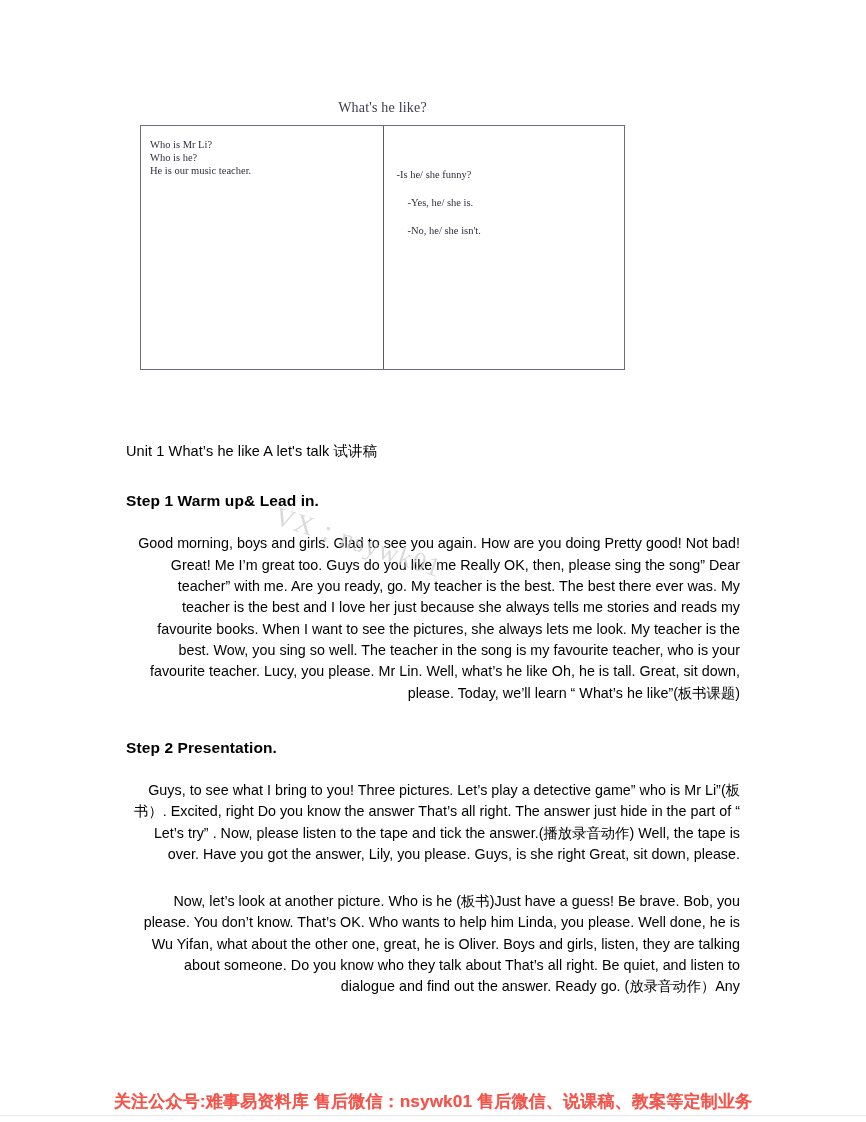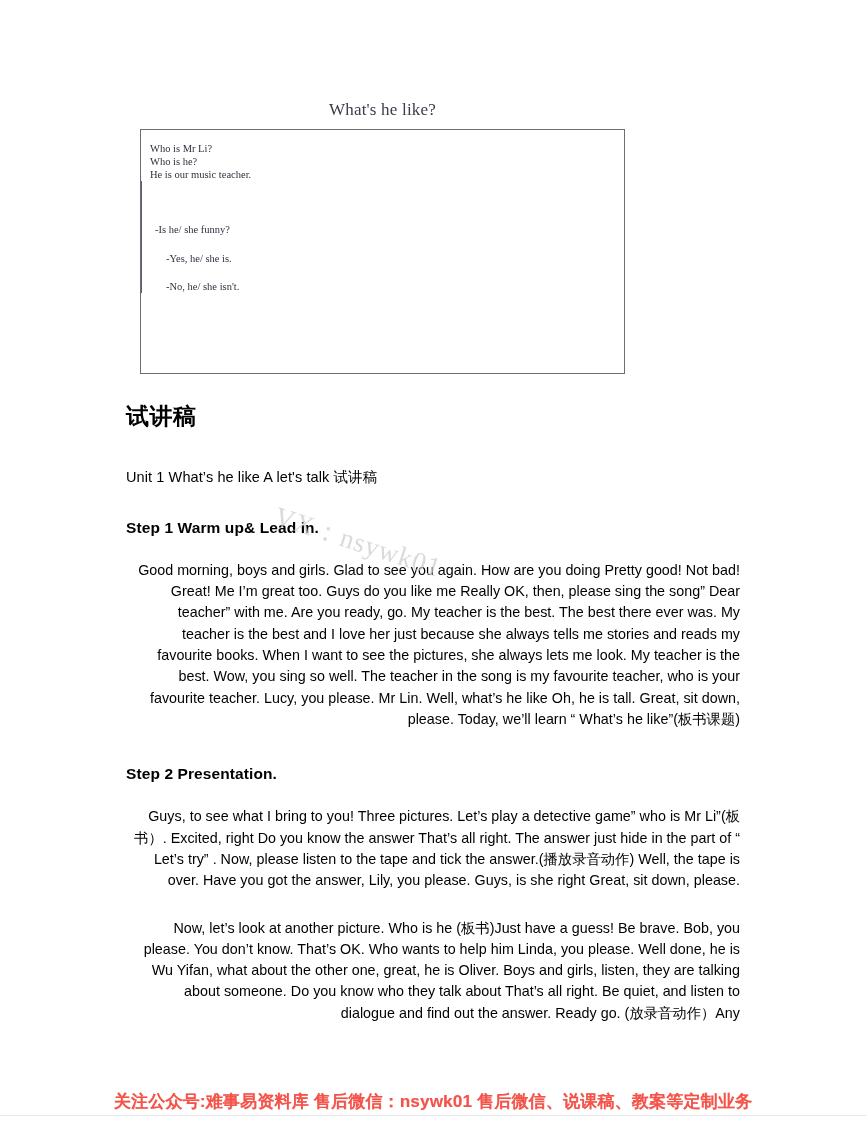--- a/index.html
+++ b/index.html
@@ -28,34 +28,33 @@
   
   #scan-block {
     position: absolute;
     left: 140px;
     top: 100px;
     width: 485px;
   }
   #scan-title {
     text-align: center;
     font-family: "Liberation Serif", serif;
-    font-size: 17px;
+    font-size: 14px;
     color: #3b3b4a;
     letter-spacing: 0.2px;
     margin-bottom: 9px;
     filter: blur(0.15px);
   }
   #scan-table {
     position: relative;
     border: 1px solid #6d6d78;
     height: 245px;
     background: #ffffff;
     box-sizing: border-box;
     display: flex;
-    flex-direction: column;
   }
   .scan-cell {
     position: relative;
     box-sizing: border-box;
     padding: 12px 10px 0 9px;
     font-family: "Liberation Serif", serif;
     font-size: 10.5px;
     color: #2f2f3d;
     line-height: 1.25;
     filter: blur(0.12px);
@@ -168,21 +167,20 @@
       <div class="scan-cell" id="scan-cell-right">
         <p class="scan-line sp-q">-Is he/ she funny?</p>
         <p class="scan-line scan-indent">-Yes, he/ she is.</p>
         <p class="scan-line scan-indent">-No, he/ she isn't.</p>
       </div>
 
     </div>
   </div>
 
   <div id="doc-body">
-    <h1 class="doc-h1">试讲稿</h1>
 
     <p class="doc-sub">Unit 1 What’s he like A let's talk 试讲稿</p>
 
     <h2 class="doc-h2">Step 1 Warm up&amp; Lead in.</h2>
     <p class="doc-p">Good morning, boys and girls. Glad to see you again. How are you doing Pretty good! Not bad! Great! Me I’m great too. Guys do you like me Really OK, then, please sing the song” Dear teacher” with me. Are you ready, go. My teacher is the best. The best there ever was. My teacher is the best and I love her just because she always tells me stories and reads my favourite books. When I want to see the pictures, she always lets me look. My teacher is the best. Wow, you sing so well. The teacher in the song is my favourite teacher, who is your favourite teacher. Lucy, you please. Mr Lin. Well, what’s he like Oh, he is tall. Great, sit down, please. Today, we’ll learn “ What’s he like”(板书课题)</p>
 
     <h2 class="doc-h2 second">Step 2 Presentation.</h2>
     <p class="doc-p">Guys, to see what I bring to you! Three pictures. Let’s play a detective game” who is Mr Li”(板书）. Excited, right Do you know the answer That’s all right. The answer just hide in the part of “ Let’s try” . Now, please listen to the tape and tick the answer.(播放录音动作) Well, the tape is over. Have you got the answer, Lily, you please. Guys, is she right Great, sit down, please.</p>
     <p class="doc-p tight">Now, let’s look at another picture. Who is he (板书)Just have a guess! Be brave. Bob, you please. You don’t know. That’s OK. Who wants to help him Linda, you please. Well done, he is Wu Yifan, what about the other one, great, he is Oliver. Boys and girls, listen, they are talking about someone. Do you know who they talk about That’s all right. Be quiet, and listen to dialogue and find out the answer. Ready go. (放录音动作）Any</p>
   </div>

